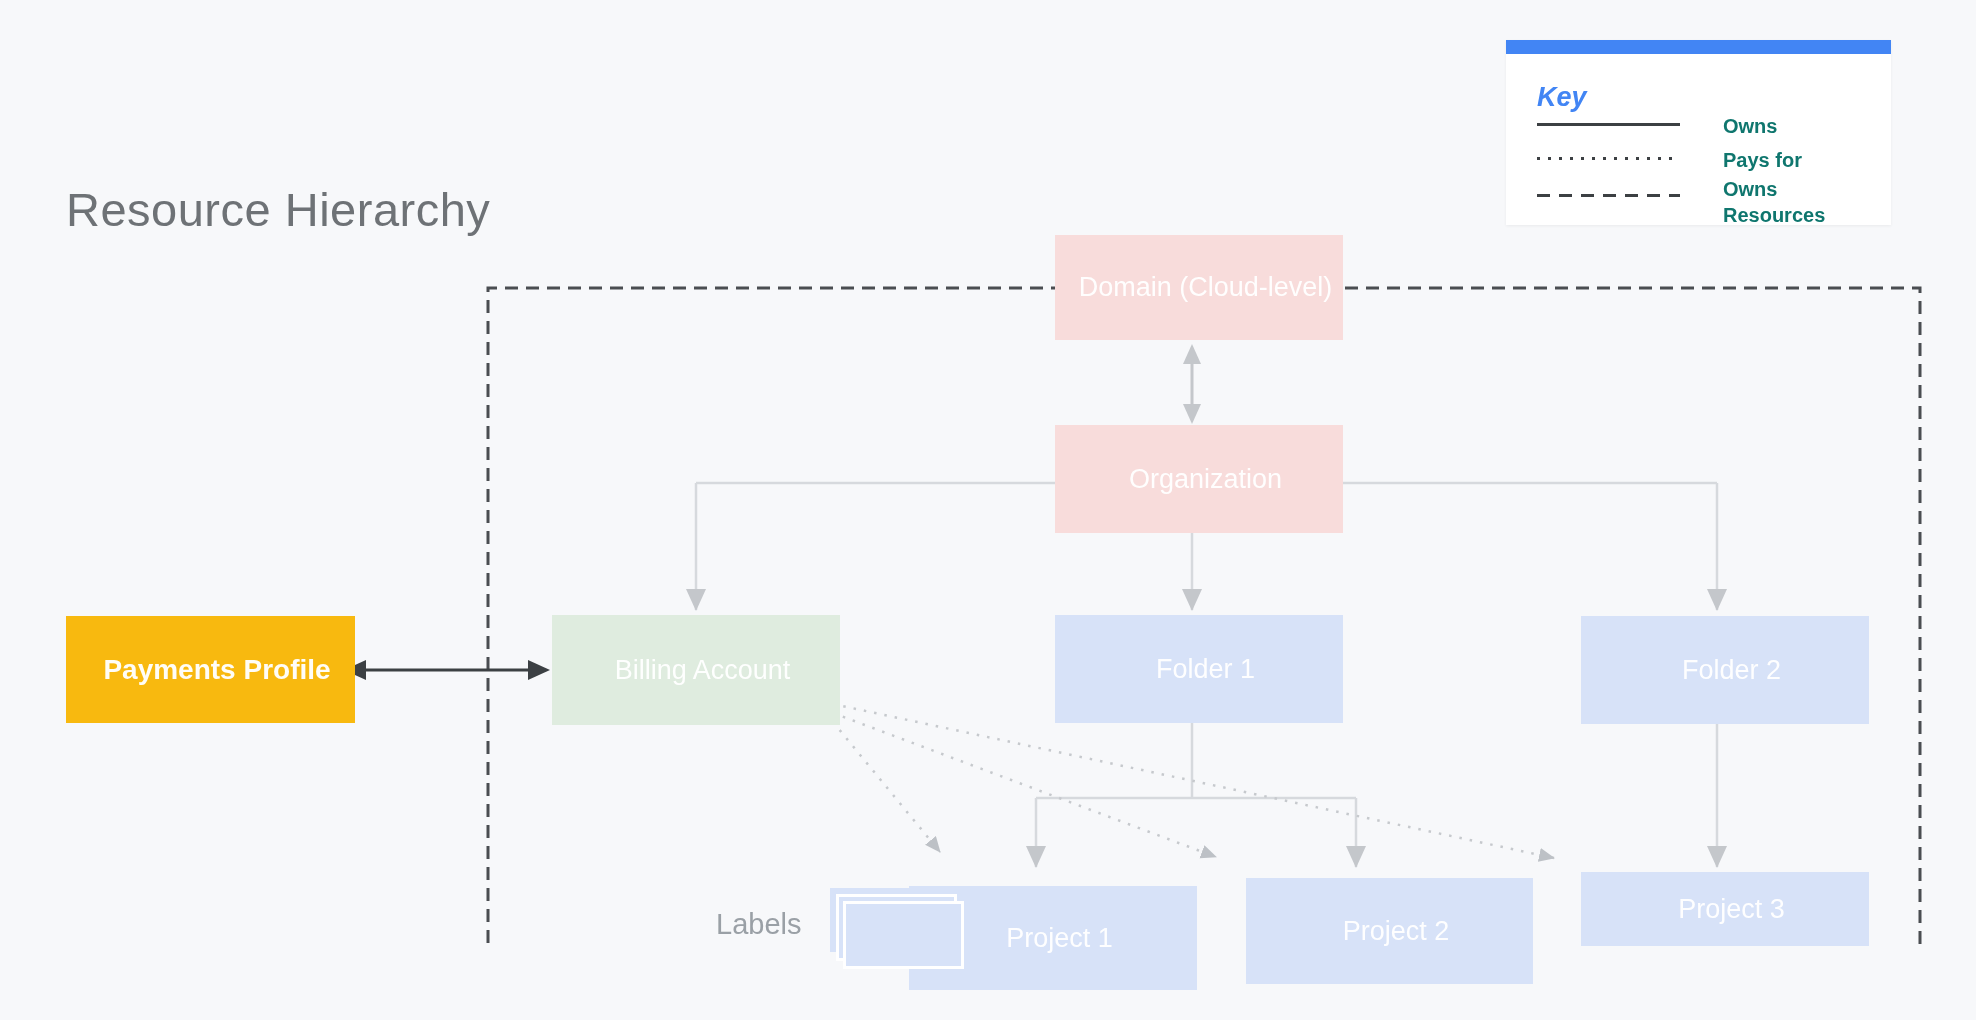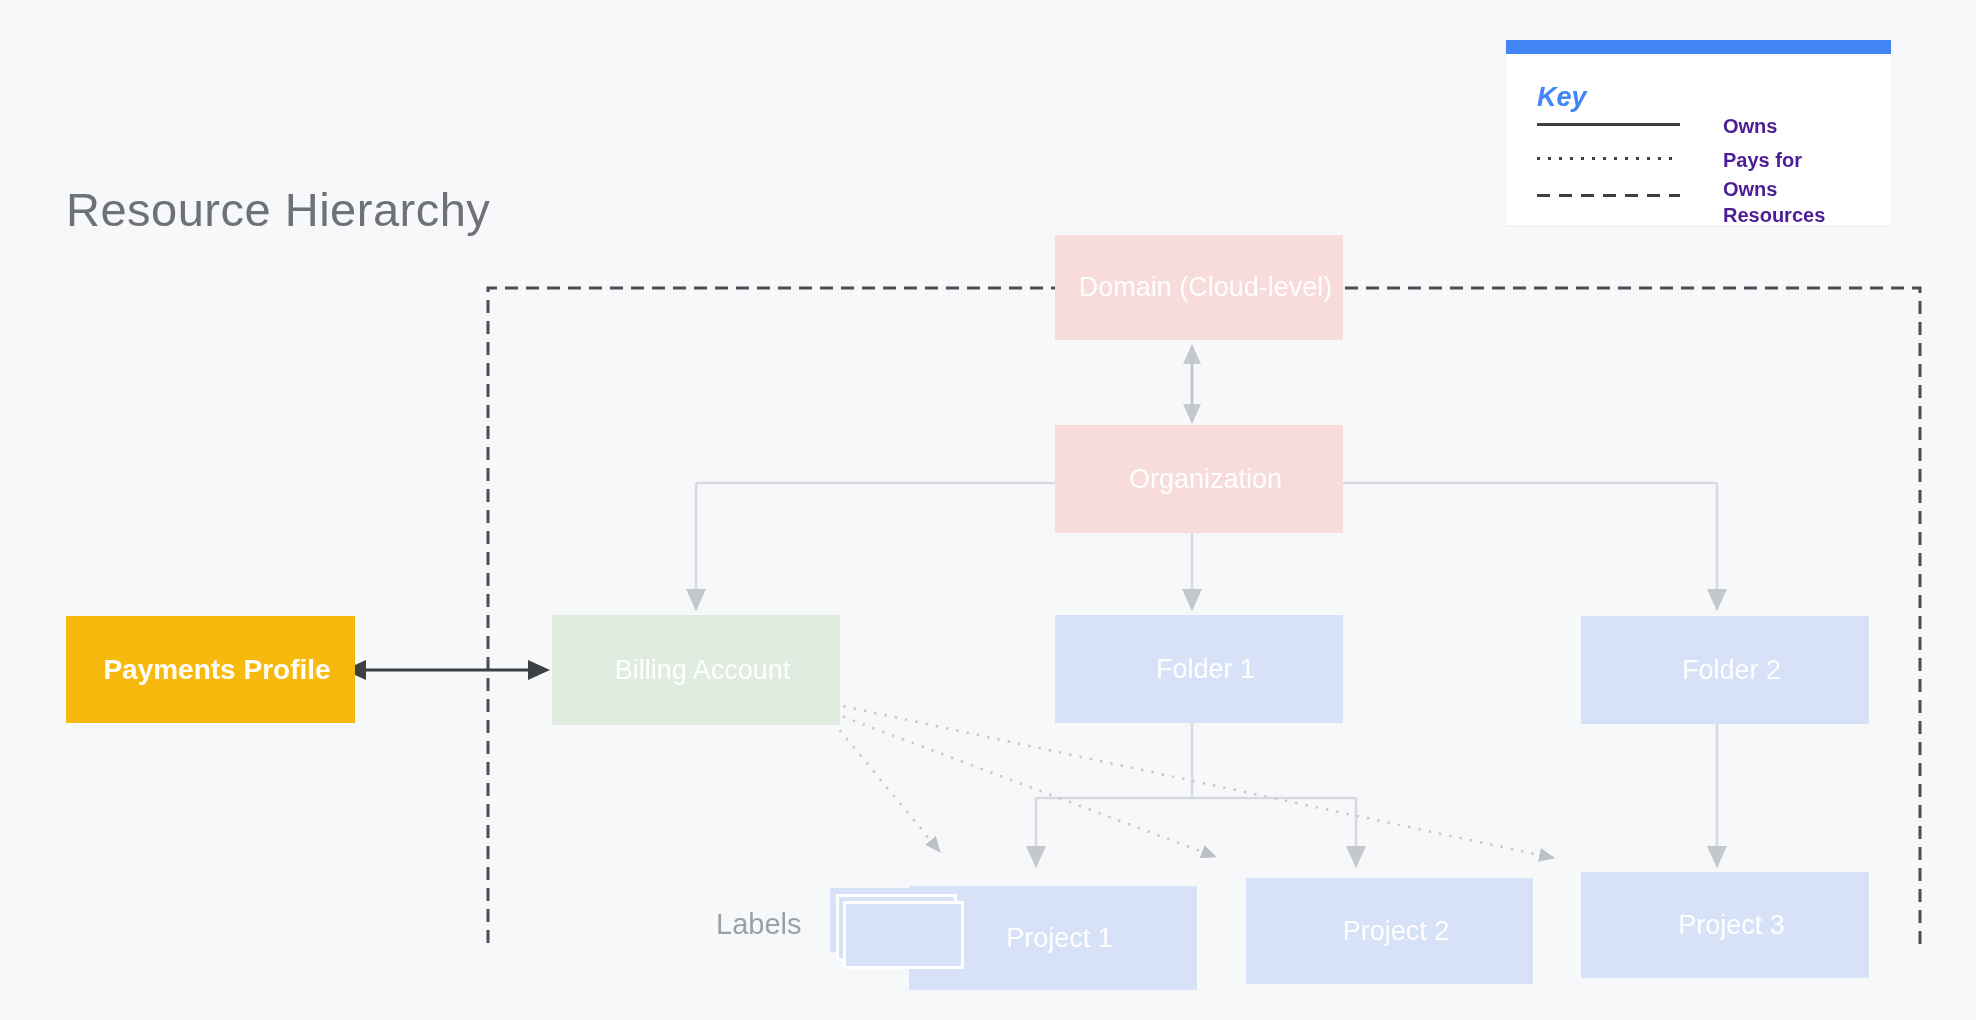--- a/index.html
+++ b/index.html
@@ -21,21 +21,21 @@
   .node.blue{background:#D7E2F8;}
   .node.yellow{background:#F8B90F;font-weight:700;font-size:28px;}
   .n-domain{left:1055px;top:235px;width:275px;height:105px;}
   .n-org{left:1055px;top:425px;width:275px;height:108px;text-align:center;}
   .n-payments{left:66px;top:616px;width:276px;height:107px;}
   .n-billing{left:552px;top:615px;width:275px;height:110px;}
   .n-folder1{left:1055px;top:615px;width:275px;height:108px;}
   .n-folder2{left:1581px;top:616px;width:275px;height:108px;}
   .n-project1{left:909px;top:872px;width:275px;height:104px;margin-top:14px;}
   .n-project2{left:1246px;top:872px;width:274px;height:106px;margin-top:6px;}
-  .n-project3{left:1581px;top:872px;width:275px;height:106px;}
+  .n-project3{left:1581px;top:872px;width:275px;height:74px;}
   .labels-text{
     position:absolute;left:716px;top:908px;z-index:3;
     font-size:29px;color:#9AA0A6;
   }
   .labels-stack{position:absolute;left:830px;top:888px;width:130px;height:80px;z-index:3;}
   .labels-stack .card{position:absolute;background:#D7E2F8;}
   .labels-stack .c1{left:0;top:0;width:120px;height:64px;}
   .labels-stack .c2{left:6px;top:6px;width:115px;height:61px;border:3px solid #FFFFFF;}
   .labels-stack .c3{left:13px;top:13px;width:115px;height:62px;border:3px solid #FFFFFF;}
   .legend{
@@ -45,21 +45,21 @@
   .legend-bar{position:absolute;left:0;top:0;width:100%;height:14px;background:#4285F4;}
   .legend-title{
     position:absolute;left:31px;top:42px;
     font-size:27px;font-weight:700;color:#4285F4;font-style:italic;
   }
   .legend .sample{position:absolute;left:31px;width:143px;height:3px;}
   .legend .s-solid{top:83px;background:#3C4043;}
   .legend .s-dotted{top:117px;background:repeating-linear-gradient(90deg,#3C4043 0 3px,transparent 3px 11px);}
   .legend .s-dashed{top:154px;background:repeating-linear-gradient(90deg,#3C4043 0 13px,transparent 13px 22px);}
   .legend .lgd-label{
-    position:absolute;left:217px;font-size:20px;font-weight:700;color:#4c1d95;line-height:26px;
+    position:absolute;left:217px;font-size:20px;font-weight:700;color:#0f766e;line-height:26px;
   }
   .legend .l1{top:73px;}
   .legend .l2{top:107px;}
   .legend .l3{top:136px;width:130px;}
 </style>
 </head>
 <body>
 
 <div class="canvas">
 

